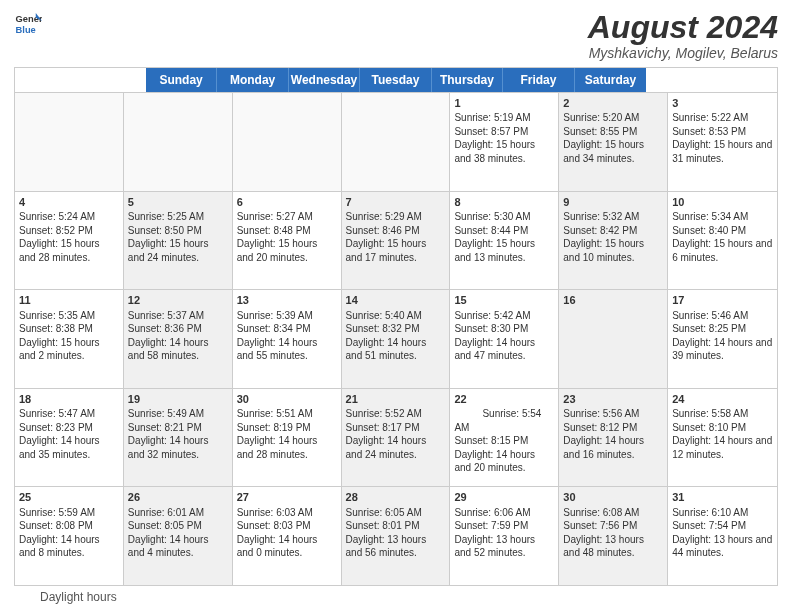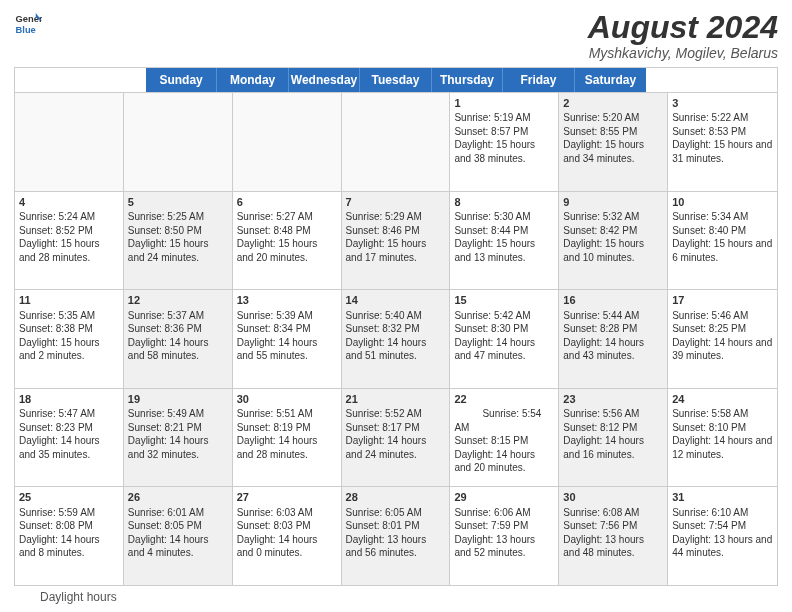--- a/index.html
+++ b/index.html
@@ -185,23 +185,21 @@
 Daylight: 14 hours and 58 minutes.</span></div>
           <div class="cal-cell"><span class="day-num">13</span><span class="cell-text" style="white-space: pre-line;">Sunrise: 5:39 AM
 Sunset: 8:34 PM
 Daylight: 14 hours and 55 minutes.</span></div>
           <div class="cal-cell shaded"><span class="day-num">14</span><span class="cell-text" style="white-space: pre-line;">Sunrise: 5:40 AM
 Sunset: 8:32 PM
 Daylight: 14 hours and 51 minutes.</span></div>
           <div class="cal-cell"><span class="day-num">15</span><span class="cell-text" style="white-space: pre-line;">Sunrise: 5:42 AM
 Sunset: 8:30 PM
 Daylight: 14 hours and 47 minutes.</span></div>
-          <div class="cal-cell shaded"><span class="day-num">16</span><span class="cell-text" style="white-space: pre-line;">Sunrise: 5:44 AM
-Sunset: 8:28 PM
-Daylight: 14 hours and 43 minutes.</span></div>
+          <div class="cal-cell shaded"><span class="day-num">16</span></div>
           <div class="cal-cell"><span class="day-num">17</span><span class="cell-text" style="white-space: pre-line;">Sunrise: 5:46 AM
 Sunset: 8:25 PM
 Daylight: 14 hours and 39 minutes.</span></div>
         </div>
         <div class="cal-row">
           <div class="cal-cell"><span class="day-num">18</span><span class="cell-text" style="white-space: pre-line; margin-top: 12px;">Sunrise: 5:47 AM
 Sunset: 8:23 PM
 Daylight: 14 hours and 35 minutes.</span></div>
           <div class="cal-cell shaded"><span class="day-num">19</span><span class="cell-text" style="white-space: pre-line;">Sunrise: 5:49 AM
 Sunset: 8:21 PM

